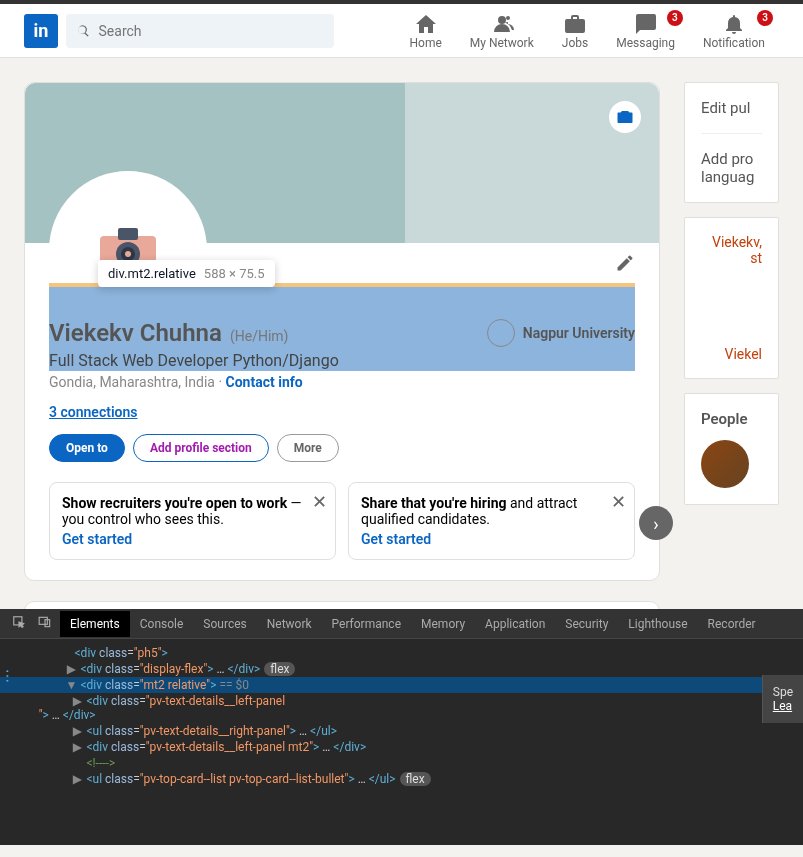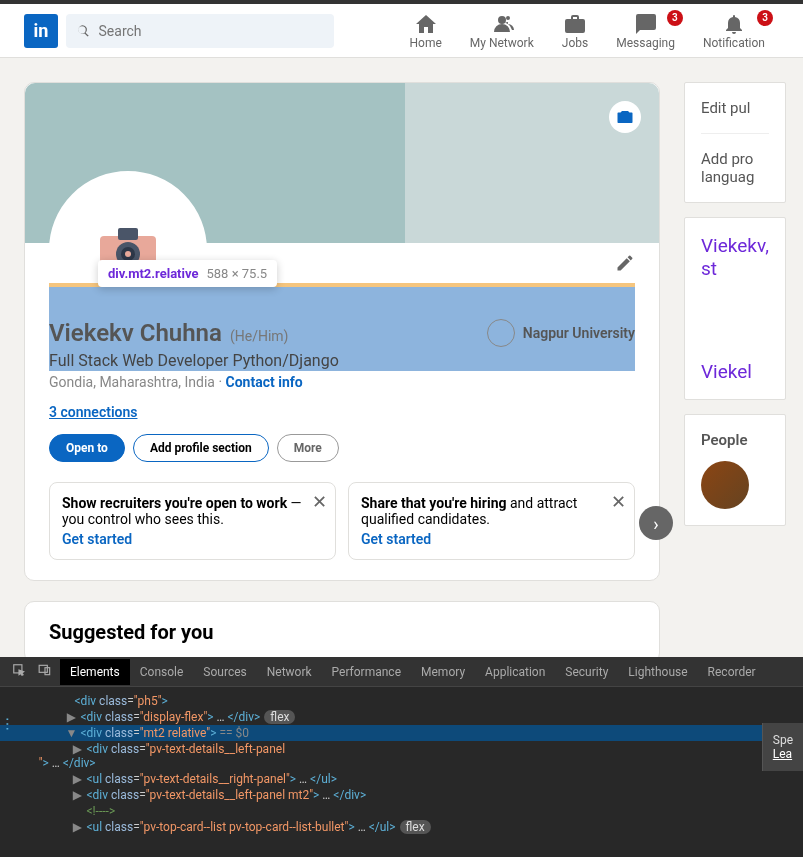--- a/index.html
+++ b/index.html
@@ -14,54 +14,54 @@
 .nav-item svg{width:24px;height:24px;fill:#666}
 .badge{position:absolute;top:-2px;right:6px;background:#cc1016;color:#fff;border-radius:50%;width:16px;height:16px;font-size:10px;display:flex;align-items:center;justify-content:center;font-weight:600}
 .main{display:flex;padding:24px;gap:24px}
 .card{background:#fff;border:1px solid #e0dfdc;border-radius:10px}
 .profile{width:636px}
 .cover{height:160px;background:linear-gradient(to right,#a4c2c2 60%,#c9d8d8 60%);border-radius:10px 10px 0 0;position:relative}
 .cover-cam{position:absolute;top:18px;right:18px;width:32px;height:32px;background:#fff;border-radius:50%;display:flex;align-items:center;justify-content:center}
 .avatar{position:absolute;left:24px;top:88px;width:158px;height:158px;background:#fff;border-radius:50%;border:4px solid #fff;display:flex;align-items:center;justify-content:center}
 .tooltip{position:absolute;top:260px;left:98px;background:#fff;border-radius:4px;padding:6px 10px;box-shadow:0 2px 8px rgba(0,0,0,.2);font-size:13px;z-index:10}
 .tooltip::after{content:"";position:absolute;bottom:-6px;left:24px;border:6px solid transparent;border-top-color:#fff}
-.tooltip .sel{color:#6d28d9;font-weight:700}
+.tooltip .sel{color:#0f172a;font-weight:400}
 .tooltip .dim{color:#888;margin-left:8px}
 .info{padding:76px 24px 20px;position:relative}
 .edit-icon{position:absolute;top:10px;right:24px;color:#666;cursor:pointer}
 .hl-bar{position:absolute;top:40px;left:24px;right:24px;height:4px;background:#f5c57e}
 .hl{position:absolute;top:44px;left:24px;right:24px;height:84px;background:#8db4dd}
 .info-inner{position:relative;z-index:1}
 .name-row{display:flex;align-items:baseline;gap:8px}
 .name{font-size:24px;font-weight:600;color:#555}
 .pronoun{color:#777;font-size:14px}
 .edu{position:absolute;right:0;top:0;display:flex;align-items:center;gap:8px}
 .edu-logo{width:28px;height:28px;border:1px solid #888;border-radius:50%}
 .edu-name{font-size:14px;font-weight:600;color:#555}
 .headline{color:#444;font-size:16px;margin-top:4px}
 .location{color:#888;font-size:14px;margin-top:4px}
 .location a{color:#0a66c2;font-weight:700;text-decoration:none}
 .connections{color:#0a66c2;font-weight:600;font-size:14px;margin-top:14px;display:block}
 .btns{display:flex;gap:8px;margin-top:14px}
 .btn{border-radius:20px;padding:6px 16px;font-size:12px;font-weight:700;cursor:pointer;border:1px solid}
 .btn-primary{background:#0a66c2;color:#fff;border-color:#0a66c2}
-.btn-secondary{background:#fff;color:#000000;border-color:#0a66c2}
+.btn-secondary{background:#fff;color:#a21caf;border-color:#0a66c2}
 .btn-muted{background:#fff;color:#666;border-color:#999}
 .cards-row{display:flex;gap:12px;padding:0 24px 20px;position:relative}
 .mini-card{flex:1;border:1px solid #e0dfdc;border-radius:8px;padding:12px;position:relative;font-size:14px}
 .mini-card .close{position:absolute;top:8px;right:8px;color:#666;cursor:pointer;font-size:18px}
 .mini-card a{color:#0a66c2;font-weight:600;text-decoration:none;margin-top:4px;display:inline-block}
 .scroll-btn{position:absolute;right:-14px;top:24px;width:34px;height:34px;background:#666;color:#fff;border-radius:50%;display:flex;align-items:center;justify-content:center;font-size:18px}
 .suggested{width:636px;margin-top:20px;padding:18px 24px}
 .suggested h2{font-size:20px}
 .side{width:300px;display:flex;flex-direction:column;gap:14px}
 .side-card{background:#fff;border:1px solid #e0dfdc;border-radius:2px;padding:16px;font-size:15px;color:#555}
-.side-card.sm{color:#6d28d9;font-size:19px;text-align:left}
+.side-card.sm{color:#c2410c;font-size:14px;text-align:right}
 .side-avatar{width:48px;height:48px;border-radius:50%;background:linear-gradient(135deg,#8b4513,#654321)}
-.devtools{position:fixed;bottom:0;left:0;right:0;height:200px;background:#282828;color:#ccc;font-family:Menlo,Consolas,monospace;font-size:12px}
+.devtools{position:fixed;bottom:12px;left:0;right:0;height:236px;background:#282828;color:#ccc;font-family:Menlo,Consolas,monospace;font-size:12px}
 .dev-tabs{height:30px;background:#333;display:flex;align-items:center;padding:0 8px;gap:4px;border-bottom:1px solid #444}
 .dev-tabs .tab{padding:6px 10px;color:#aaa;cursor:pointer}
 .dev-tabs .tab.active{background:#000;color:#fff}
 .dev-tabs .icon-btn{color:#aaa;padding:4px}
 .dev-body{padding:6px 0;overflow:auto;height:170px;position:relative}
 .dev-line{padding:1px 0;white-space:pre}
 .dev-line .arrow{color:#888;display:inline-block;width:12px;text-align:center}
 .dev-line.sel{background:#0d4a7a}
 .tag-name{color:#5db0d7}
 .attr-name{color:#9bbbdc}

